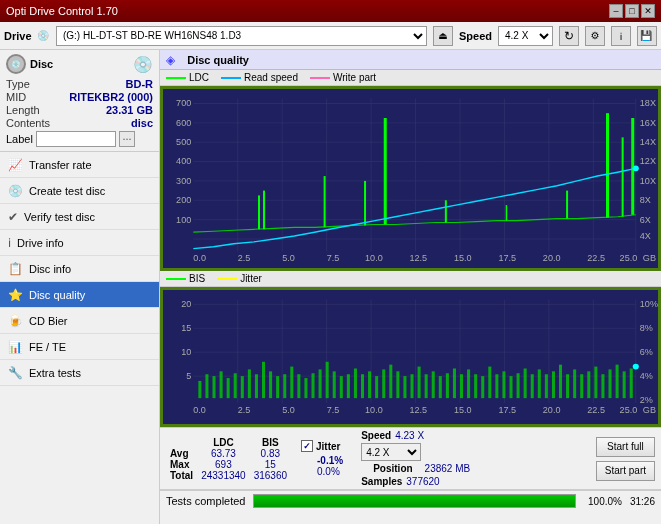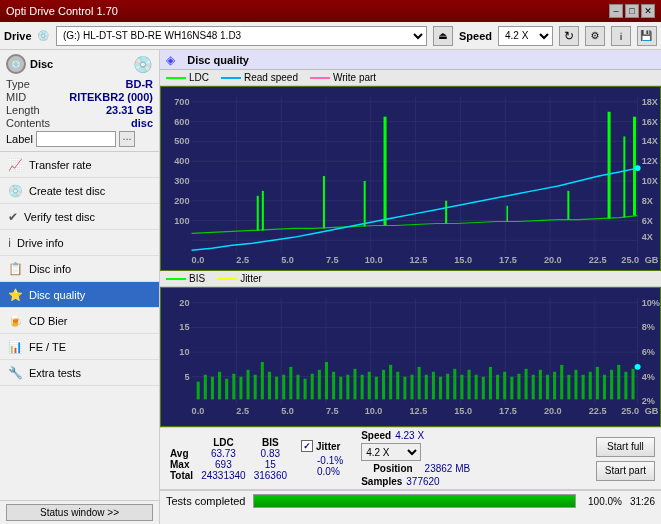--- a/index.html
+++ b/index.html
@@ -168,24 +168,23 @@
       padding: 2px 6px;
       gap: 12px;
       height: 20px;
     }
     .chart-panel-icon { color: #4040ff; font-size: 12px; }
 
     svg.chart { width: 100%; height: 100%; }
 
     .chart-box {
       background: #1e2060;
-      border: 1px solid #4d7c0f;
+      border: 3px solid #4d7c0f;
       position: relative;
       overflow: hidden;
-      font-weight: bold;
     }
     .chart-box-top { flex: 0 0 185px; }
     .chart-box-bottom { flex: 0 0 140px; }
   </style>
 </head>
 <body>
 
 <div class="app-wrapper">
 
   <div class="titlebar">
@@ -282,23 +281,20 @@
         <div class="nav-item">
           <span class="nav-icon">📊</span>
           <span>FE / TE</span>
         </div>
         <div class="nav-item">
           <span class="nav-icon">🔧</span>
           <span>Extra tests</span>
         </div>
       </div>
 
-      <div style="margin-top:auto; border-top:1px solid #ccc; padding:3px 6px;">
-        <button style="font-size:10px; width:100%; background:#e0e0e0; border:1px solid #999; cursor:pointer; padding:2px 4px;">Status window &gt;&gt;</button>
-      </div>
     </div>
 
     <div class="chart-panel">
 
       <div class="chart-panel-header">
         <span class="chart-panel-icon">◈</span>
         <span style="font-weight:bold; font-size:11px;">Disc quality</span>
       </div>
 
       <div style="display:flex; align-items:center; gap:12px; padding:2px 6px; background:#e8e8e8; border-bottom:1px solid #ccc; font-size:10px;">
@@ -543,21 +539,21 @@
           </table>
 
         <div style="display:flex; flex-direction:column; gap:1px; font-size:10px;">
           <div style="display:flex; align-items:center; gap:3px; margin-bottom:2px;">
             <div style="width:12px; height:12px; border:1px solid #666; background:white; display:flex; align-items:center; justify-content:center;">
               <span style="color:#00008B; font-size:9px; font-weight:bold;">✓</span>
             </div>
             <span style="font-weight:bold;">Jitter</span>
           </div>
           <div style="padding-left:16px;">
-            <div style="color:#00008B;">-0.1%</div>
+            <div style="color:#00008B;font-weight:bold;">-0.1%</div>
             <div style="color:#00008B;">0.0%</div>
           </div>
         </div>
 
         <div style="display:flex; flex-direction:column; gap:2px; font-size:10px; margin-left:8px;">
           <div style="display:flex; gap:4px; align-items:center;">
             <span style="font-weight:bold;">Speed</span>
             <span style="color:#00008B;">4.23 X</span>
           </div>
           <select style="width:60px; height:18px; font-size:10px; border:1px solid #999;">

